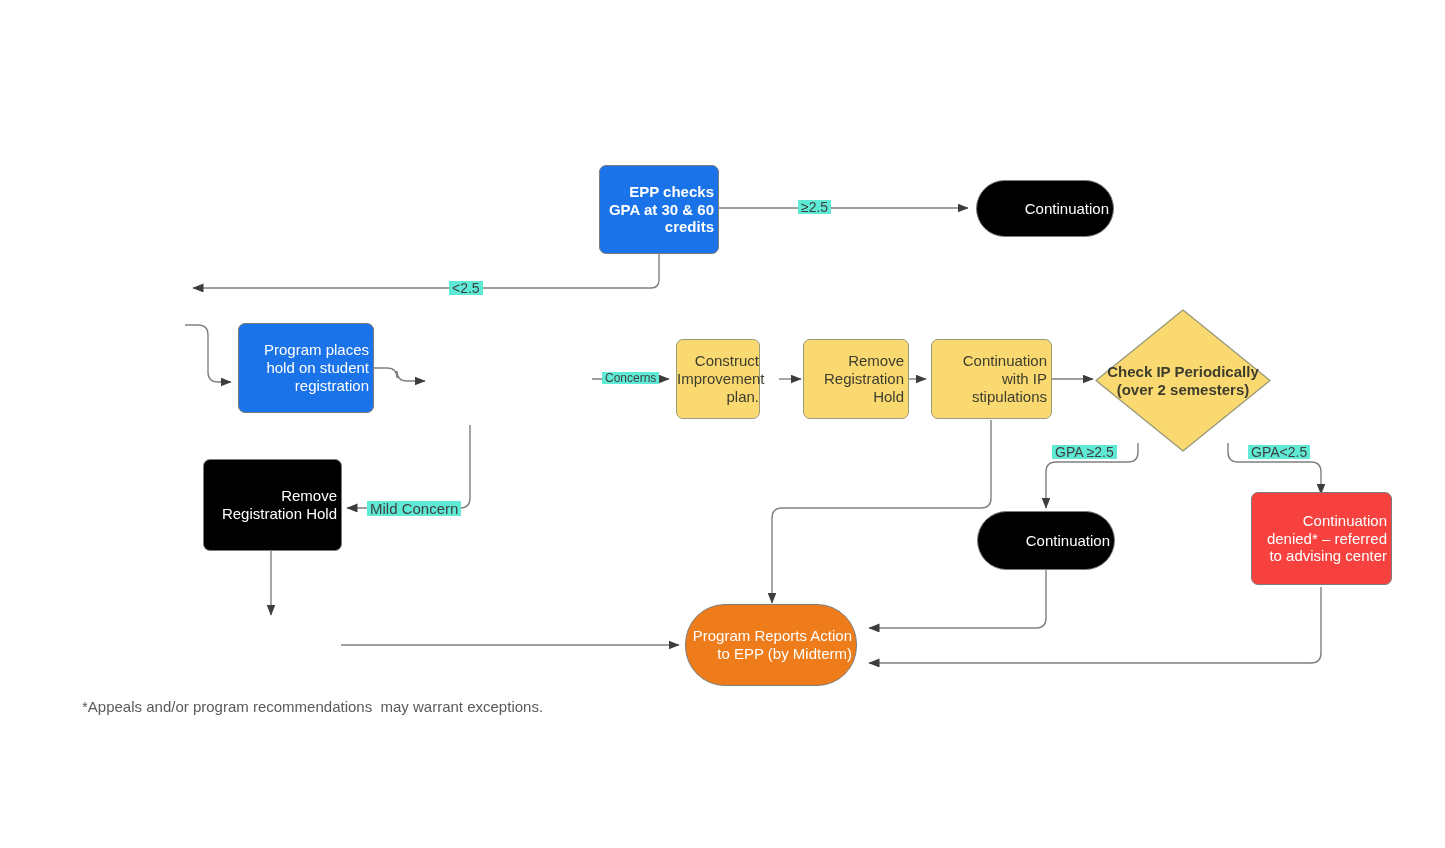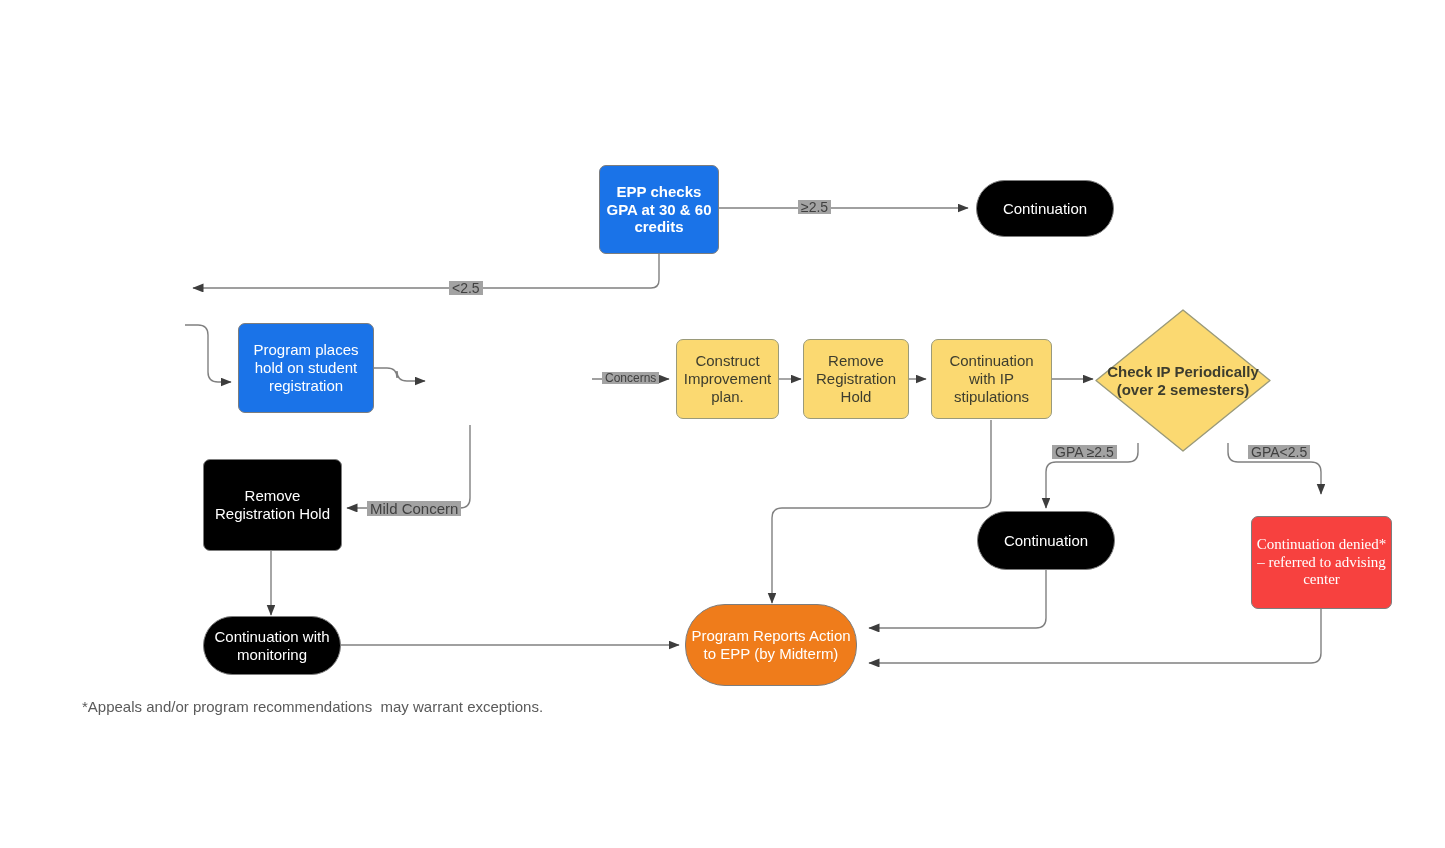--- a/index.html
+++ b/index.html
@@ -24,21 +24,21 @@
     width: 1445px;
     height: 848px;
     pointer-events: none;
   }
   .node {
     position: absolute;
     box-sizing: border-box;
     display: flex;
     align-items: center;
     justify-content: center;
-    text-align: center;
+    text-align: right;
     border: 1px solid #7d7d7d;
     color: #ffffff;
     line-height: 1.18;
     z-index: 3;
   }
   .node span { display: block; width: 100%; padding: 0 4px; }
   .blue   { background: #1a73e8; }
   .green  { background: #000000; }
   .yellow { background: #fbd971; color: #3d3d2e; border-color: #9a9a7a; }
   .red    { background: #f7413f; }
@@ -61,21 +61,21 @@
     width: 100%; height: 100%;
     display: flex;
     align-items: center;
     justify-content: center;
     text-align: center;
     line-height: 1.2;
   }
   .edge-label {
     position: absolute;
     color: #404040;
-    background: #a3a3a3;
+    background: #5eead4;
     padding: 0 3px;
     white-space: nowrap;
     z-index: 4;
     line-height: 1;
   }
   #page-title {
     position: absolute;
     color: #b9c0cc;
     font-weight: bold;
     white-space: nowrap;
@@ -145,21 +145,21 @@
   <div class="node green pill" style="left:976px; top:180px; width:138px; height:57px; font-size:15px;">
     <span>Continuation</span>
   </div>
 
 
   <div class="node blue r6" style="left:238px; top:323px; width:136px; height:90px; font-size:15px;">
     <span>Program places hold on student registration</span>
   </div>
 
 
-  <div class="node yellow r6" style="left:676px; top:339px; width:103px; height:80px; font-size:15px;">
+  <div class="node yellow r6" style="left:676px; top:339px; width:84px; height:80px; font-size:15px;">
     <span>Construct Improvement plan.</span>
   </div>
 
   <div class="node yellow r6" style="left:803px; top:339px; width:106px; height:80px; font-size:15px;">
     <span>Remove Registration Hold</span>
   </div>
 
   <div class="node yellow r6" style="left:931px; top:339px; width:121px; height:80px; font-size:15px;">
     <span>Continuation with IP stipulations</span>
   </div>
@@ -170,29 +170,26 @@
     </svg>
     <div class="diamond-label" style="color:#3d3d2e; font-size:15px;">
       <span>Check IP Periodically (over 2 semesters)</span>
     </div>
   </div>
 
   <div class="node green r6" style="left:203px; top:459px; width:139px; height:92px; font-size:15px;">
     <span>Remove Registration Hold</span>
   </div>
 
-  <div class="node green pill" style="left:203px; top:616px; width:138px; height:59px; font-size:15px;">
-    <span>Continuation with monitoring</span>
-  </div>
 
   <div class="node green pill" style="left:977px; top:511px; width:138px; height:59px; font-size:15px;">
     <span>Continuation</span>
   </div>
 
-  <div class="node red r6" style="left:1251px; top:516px; width:141px; height:93px; font-size:15px;font-family:Liberation Serif, serif;">
+  <div class="node red r6" style="left:1251px; top:492px; width:141px; height:93px; font-size:15px;">
     <span>Continuation denied* – referred to advising center</span>
   </div>
 
   <div class="node orange pill" style="left:685px; top:604px; width:172px; height:82px; font-size:15px;">
     <span>Program Reports Action to EPP (by Midterm)</span>
   </div>
 
   <div class="edge-label" style="left:798px; top:200px; font-size:14px;">≥2.5</div>
 
   <div class="edge-label" style="left:449px; top:281px; font-size:14px;">&lt;2.5</div>

